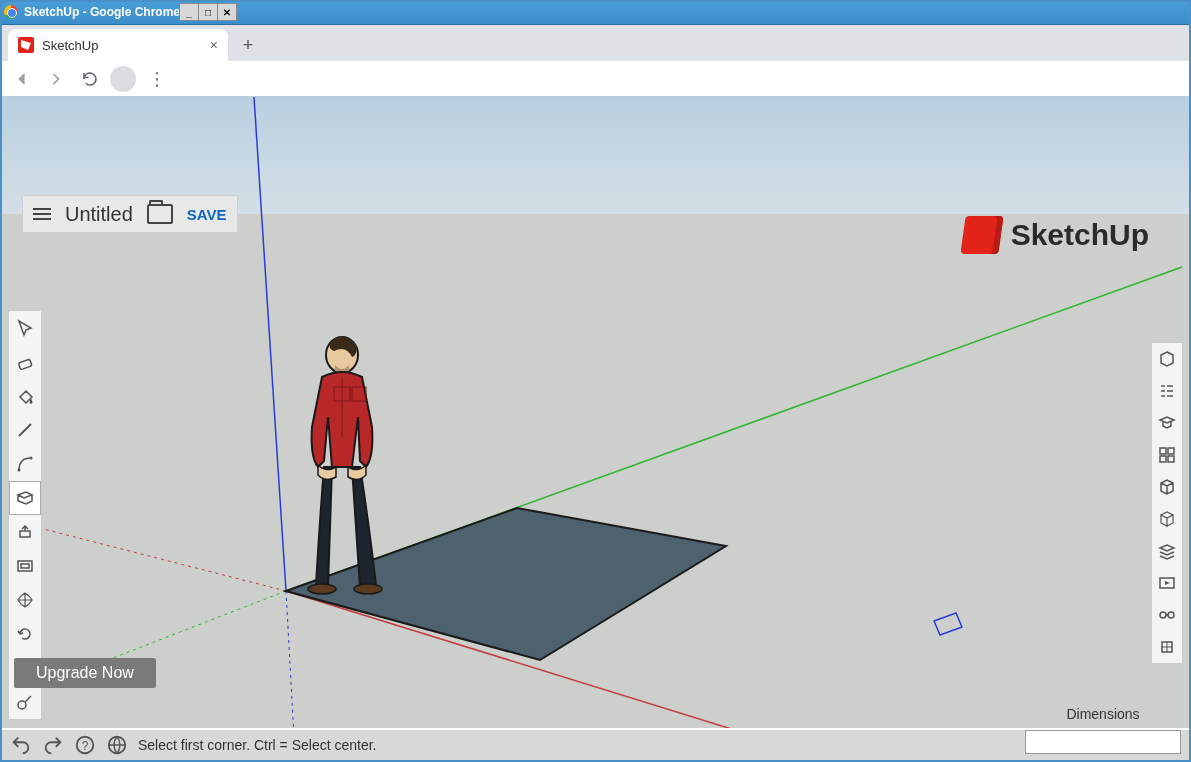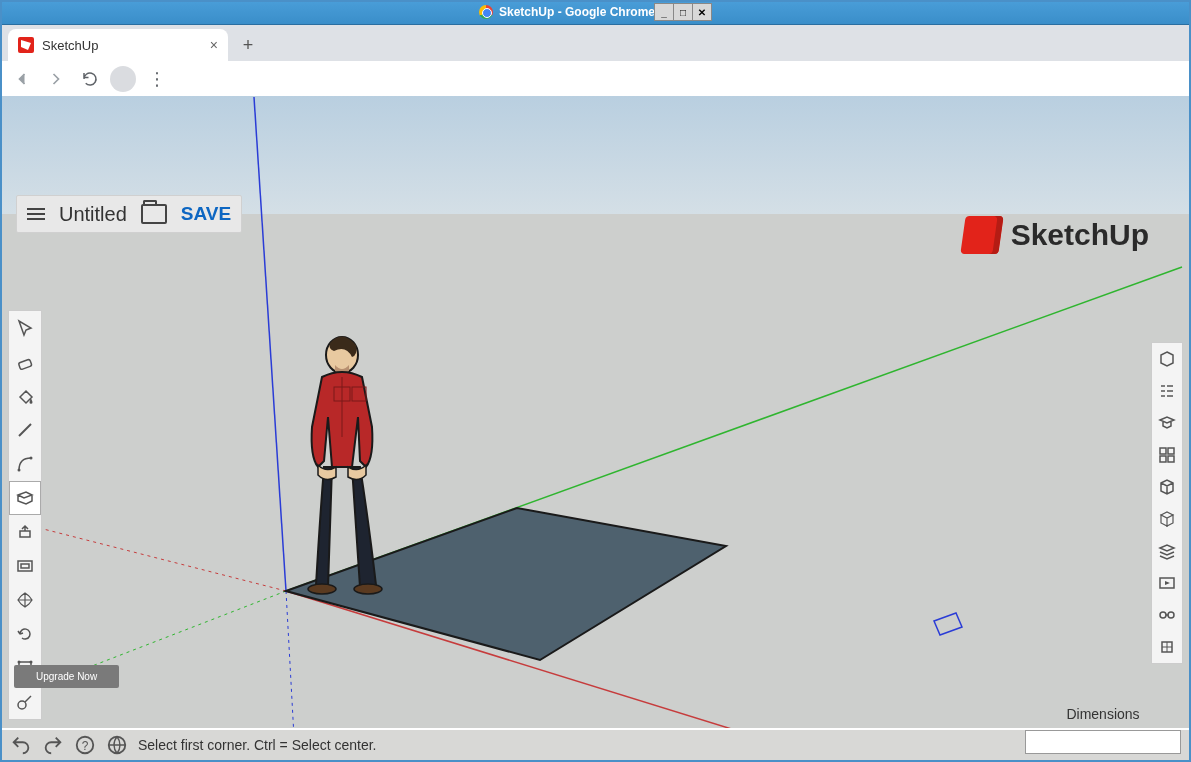--- a/index.html
+++ b/index.html
@@ -1,17 +1,17 @@
 <!DOCTYPE html>
 <html><head>
 <meta charset="utf-8">
 <style>
   html,body{margin:0;padding:0;width:1191px;height:762px;font-family:Arial,Helvetica,sans-serif;overflow:hidden;background:#fff;}
   
-  .os-titlebar{height:24px;background:linear-gradient(#4a9ed9,#3a8ec9);color:#fff;display:flex;align-items:center;justify-content:center;font-size:12px;font-weight:bold;padding:0 4px;border-bottom:1px solid #2a6ea0;}
+  .os-titlebar{height:24px;background:linear-gradient(#4a9ed9,#3a8ec9);color:#fff;display:flex;align-items:center;justify-content:flex-start;font-size:12px;font-weight:bold;padding:0 4px;border-bottom:1px solid #2a6ea0;}
   .os-title-left{display:flex;align-items:center;gap:6px;}
   .os-controls{display:flex;gap:0;}
   .os-controls span{width:18px;height:16px;background:#d8d8d8;color:#000;display:flex;align-items:center;justify-content:center;font-size:10px;border:1px solid #888;margin-left:-1px;cursor:pointer;}
   .chrome-icon{width:14px;height:14px;border-radius:50%;background:conic-gradient(#ea4335 0 120deg,#34a853 120deg 240deg,#fbbc05 240deg 360deg);position:relative;}
   .chrome-icon:after{content:"";position:absolute;top:3px;left:3px;width:8px;height:8px;border-radius:50%;background:#4285f4;border:1px solid #fff;}
   
   .tab-strip{height:36px;background:#dee1e6;display:flex;align-items:flex-end;padding-left:8px;}
   .tab{height:32px;width:200px;background:#fff;border-radius:8px 8px 0 0;display:flex;align-items:center;padding:0 10px;gap:8px;font-size:13px;color:#333;position:relative;}
   .tab-favicon{width:16px;height:16px;background:#e2231a;border-radius:2px;position:relative;}
   .tab-favicon:after{content:"";position:absolute;top:3px;left:3px;width:10px;height:10px;background:#fff;clip-path:polygon(0 0,100% 30%,70% 100%,0 70%);} 
@@ -21,47 +21,47 @@
   .addr-row{height:36px;background:#fff;display:flex;align-items:center;padding:0 8px;gap:6px;border-bottom:1px solid #ddd;}
   .nav-btn{width:28px;height:28px;display:flex;align-items:center;justify-content:center;color:#9aa0a6;cursor:pointer;border-radius:50%;}
   .nav-btn.enabled{color:#5f6368;}
   .addr-bar{flex:1;height:28px;background:#f1f3f4;border-radius:14px;display:flex;align-items:center;padding:0 12px;gap:8px;color:#5f6368;font-size:14px;}
   .lock{color:#5f6368;}
   .addr-text{color:#202124;}
   .star{color:#9aa0a6;margin-left:auto;}
   .avatar{width:26px;height:26px;border-radius:50%;background:#dadce0;}
   .kebab{color:#5f6368;font-size:18px;padding:0 6px;cursor:pointer;}
   
-  .app-topbar{position:absolute;top:99px;left:14px;height:36px;display:flex;align-items:center;gap:14px;padding:0 10px;background:#e8e8e8;border:1px solid #d0d0d0;border-radius:2px;}
+  .app-topbar{position:absolute;top:99px;left:20px;height:36px;display:flex;align-items:center;gap:14px;padding:0 10px;background:#e8e8e8;border:1px solid #d0d0d0;border-radius:2px;}
   .hamburger{display:flex;flex-direction:column;gap:3px;cursor:pointer;}
   .hamburger span{width:18px;height:2px;background:#444;}
   .doc-title{font-size:20px;color:#333;}
   .folder-icon{width:22px;height:16px;border:2px solid #444;border-radius:2px;position:relative;cursor:pointer;}
   .folder-icon:before{content:"";position:absolute;top:-6px;left:0;width:10px;height:4px;border:2px solid #444;border-bottom:none;border-radius:2px 2px 0 0;}
-  .save-btn{color:#0d66c2;font-weight:bold;font-size:19px;cursor:pointer;}
+  .save-btn{color:#0d66c2;font-weight:bold;font-size:15px;cursor:pointer;}
   
   .brand{position:absolute;top:120px;right:40px;display:flex;align-items:center;gap:10px;}
   .brand-logo{width:38px;height:38px;background:#e2231a;border-radius:4px;transform:skewX(-8deg);box-shadow:inset -6px 0 0 #b51c14;}
   .brand-text{font-size:30px;font-weight:bold;color:#2a2a2a;}
   
   .canvas-wrap{position:absolute;top:96px;left:2px;right:2px;bottom:34px;overflow:hidden;}
   .sky{position:absolute;top:0;left:0;right:0;height:118px;background:linear-gradient(#b9cfe0,#d4dfe6);} 
   .ground{position:absolute;top:118px;left:0;right:0;bottom:0;background:#cdcfcd;}
   .canvas-svg{position:absolute;top:0;left:0;width:100%;height:100%;}
   
   .left-toolbar{position:absolute;top:214px;left:6px;width:32px;background:#f4f4f4;border:1px solid #ccc;display:flex;flex-direction:column;}
   .tool{width:32px;height:34px;display:flex;align-items:center;justify-content:center;cursor:pointer;color:#555;}
   .tool.active{background:#fff;box-shadow:inset 0 0 0 1px #aaa;}
   .tool svg{width:18px;height:18px;}
   
   .right-panel{position:absolute;top:246px;right:6px;width:30px;background:#f4f4f4;border:1px solid #ccc;display:flex;flex-direction:column;}
   .rp{width:30px;height:32px;display:flex;align-items:center;justify-content:center;cursor:pointer;color:#555;}
   .rp svg{width:18px;height:18px;}
   
-  .upgrade{position:absolute;left:12px;bottom:40px;background:#7a7a7a;color:#fff;padding:6px 22px;font-size:10px;border-radius:2px;cursor:pointer;}
+  .upgrade{position:absolute;left:12px;bottom:40px;background:#7a7a7a;color:#fff;padding:6px 22px;font-size:16px;border-radius:2px;cursor:pointer;}
   
   .status-bar{position:absolute;left:2px;right:2px;bottom:2px;height:30px;background:#d8d8d6;display:flex;align-items:center;padding:0 8px;gap:10px;font-size:14px;color:#333;}
   .sb-icon{width:22px;height:22px;display:flex;align-items:center;justify-content:center;color:#555;cursor:pointer;}
   .sb-right{margin-left:auto;display:flex;align-items:center;gap:8px;flex-direction:column;}
   .dim-input{width:150px;height:20px;border:1px solid #999;background:#fff;}
   .su-badge{width:22px;height:22px;background:#e2231a;border-radius:3px;}
   
   .outer{position:absolute;top:0;left:0;right:0;bottom:0;border:2px solid #4a90c8;box-sizing:border-box;pointer-events:none;}
 </style>
 </head>

